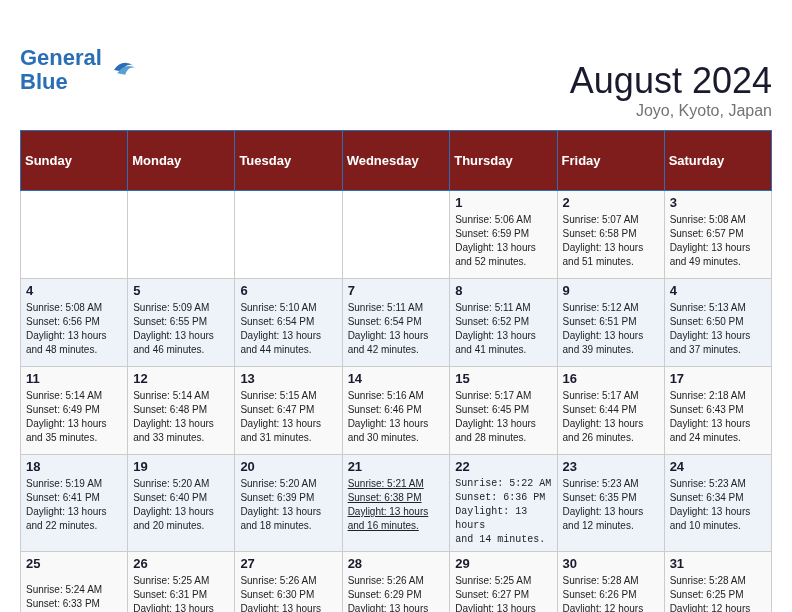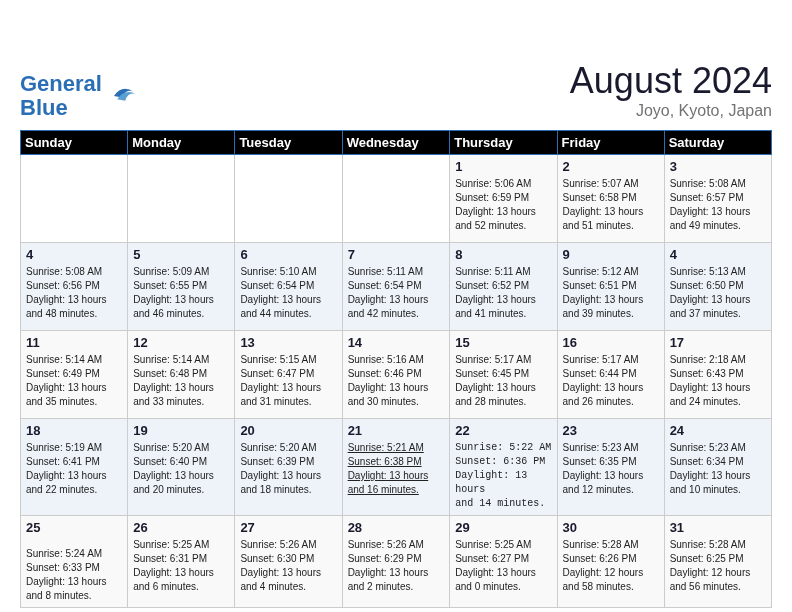--- a/index.html
+++ b/index.html
@@ -6,21 +6,21 @@
     body {
       font-family: Arial, sans-serif;
       background: #fff;
       width: 792px;
       min-height: 612px;
       padding: 20px;
     }
     .header {
       display: flex;
       justify-content: space-between;
-      align-items: flex-end;
+      align-items: center;
       margin-bottom: 10px;
     }
     .logo {
       display: flex;
       align-items: center;
     }
     .logo-text {
       font-size: 22px;
       font-weight: bold;
       color: #1a1a2e;
@@ -46,23 +46,23 @@
     .location {
       font-size: 16px;
       color: #737373;
     }
     table {
       width: 100%;
       border-collapse: collapse;
       font-size: 11px;
     }
     thead tr th {
-      background-color: #000000;
+      background-color: #7f1d1d;
       color: #fff;
-      padding: 4px 4px;
+      padding: 22px 4px;
       text-align: left;
       font-size: 13px;
       font-weight: bold;
       border: 1px solid #2a6eb5;
     }
     tbody tr td {
       border: 1px solid #ccc;
       vertical-align: top;
       padding: 4px 5px;
       height: 88px;

